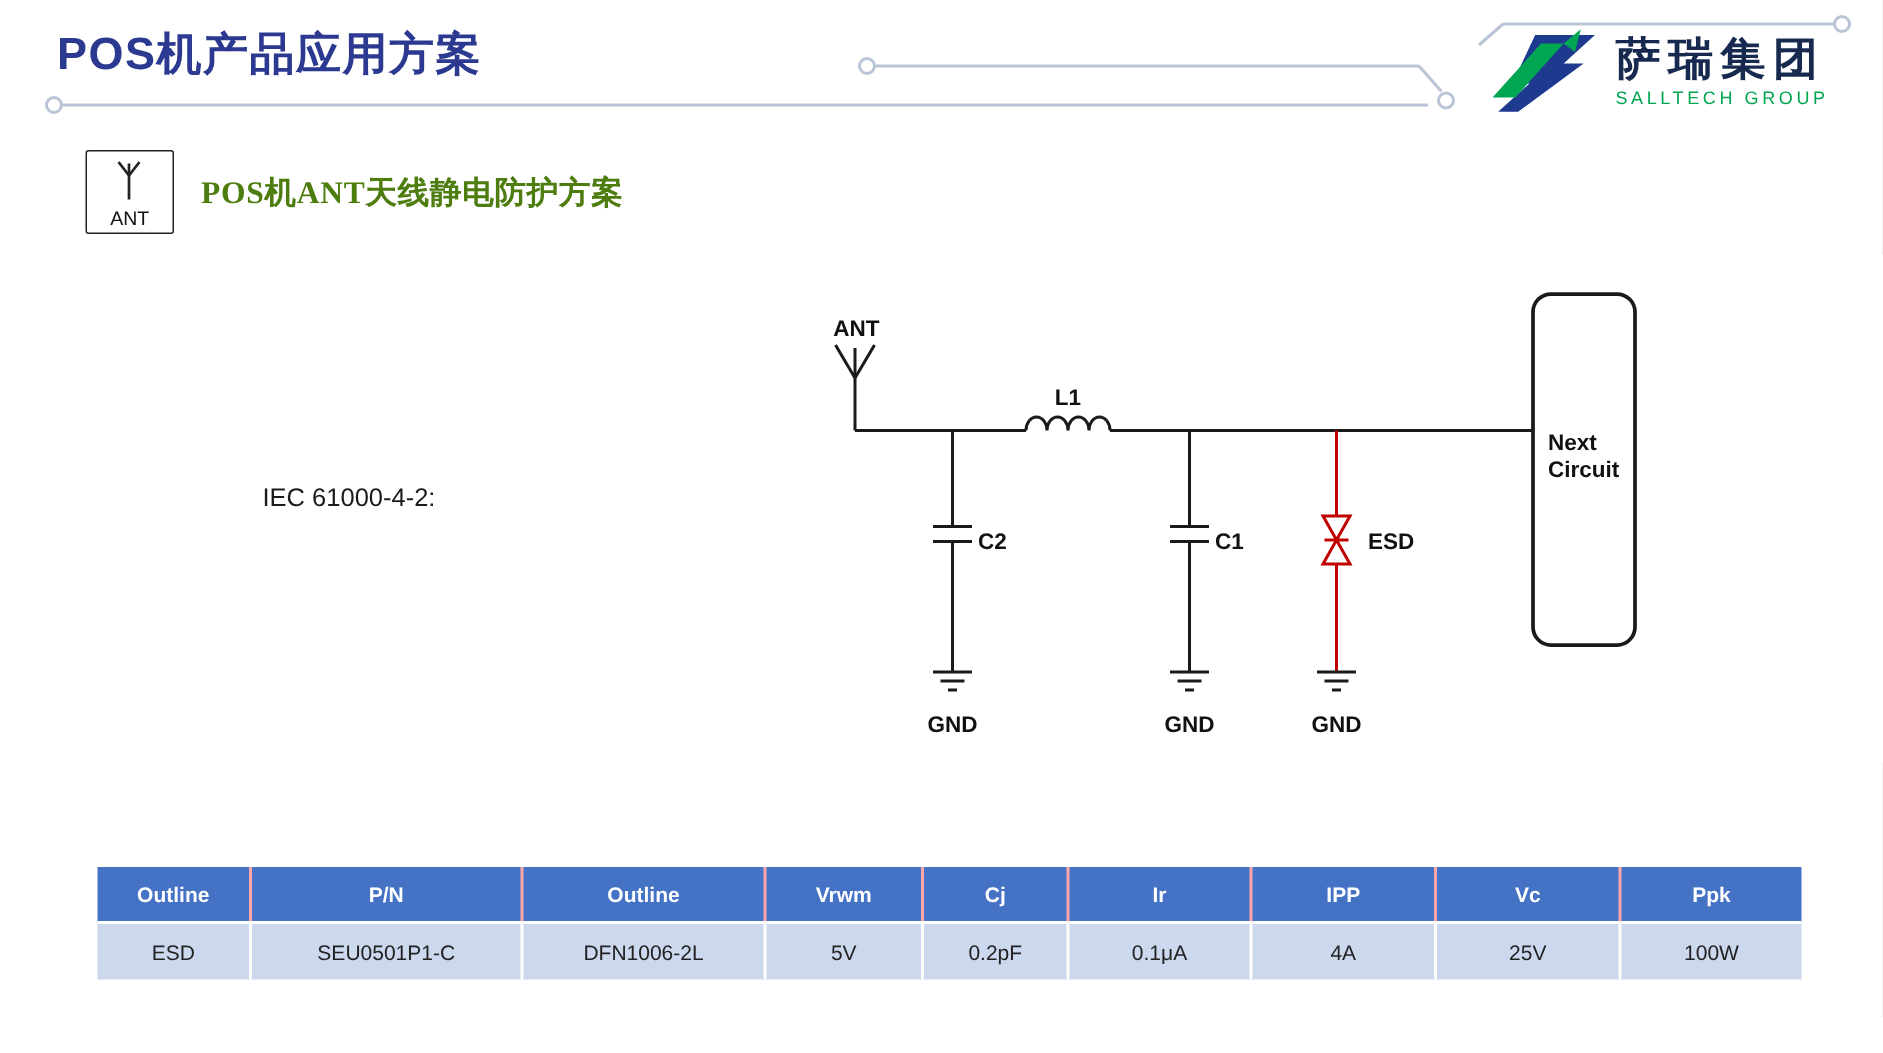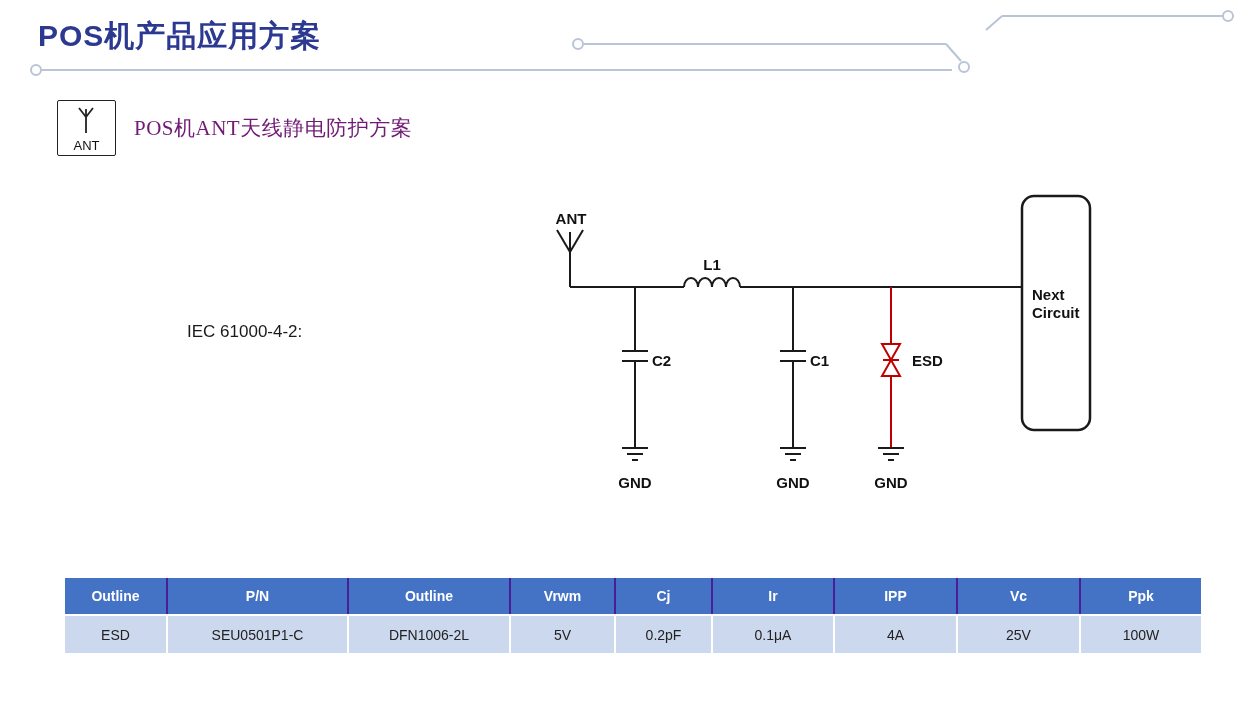--- a/index.html
+++ b/index.html
@@ -25,44 +25,44 @@
   }
   .ant-box {
     position:absolute; left:57px; top:100px; width:57px; height:54px;
     border:1.5px solid #222; border-radius:2px; background:#fff;
     display:flex; flex-direction:column; align-items:center; justify-content:flex-end;
   }
   .ant-box .ant-glyph { position:absolute; top:3px; left:8px; }
   .ant-box-label { font-size:13px; color:#111; margin-bottom:2px; }
   .section-title {
     position:absolute; left:134px; top:114px; margin:0;
-    font-size:21px; font-weight:normal; color:#701a75;
+    font-size:21px; font-weight:bold; color:#4d7c0f;
     font-family:"Liberation Serif","DejaVu Serif",serif;
     letter-spacing:0.5px;
   }
   .iec-spec {
-    position:absolute; left:187px; top:318px;
+    position:absolute; left:175px; top:318px;
     font-size:17px; line-height:28px; color:#1a1a1a;
   }
   .circuit-svg { position:absolute; left:540px; top:190px; }
   .circuit-svg text {
     font-family:"Liberation Sans","DejaVu Sans",sans-serif;
     font-size:15px; font-weight:bold; fill:#111;
   }
   .wire { stroke:#1a1a1a; stroke-width:2; fill:none; }
   .wire-thick { stroke:#1a1a1a; stroke-width:2.5; fill:#fff; }
   .esd-wire { stroke:var(--esd-red,#c00000); stroke-width:2; fill:none; }
   .spec-table {
     position:absolute; left:65px; top:578px; width:1136px;
     border-collapse:collapse; table-layout:fixed;
     font-size:14px; text-align:center;
   }
   .spec-table th {
     background:var(--table-header-bg,#4472c4); color:#fff; font-weight:bold;
-    height:34px; border-right:2px solid #4c1d95; border-bottom:2px solid #fff;
+    height:34px; border-right:2px solid #fca5a5; border-bottom:2px solid #fff;
   }
   .spec-table td {
     background:var(--table-row-bg,#ccd8ee); color:#222;
     height:35px; border-right:2px solid #fff;
   }
   .spec-table th:last-child, .spec-table td:last-child { border-right:none; }
 </style>
 </head>
 <body>
 
@@ -77,20 +77,31 @@
       <line x1="1002" y1="16" x2="986" y2="30"></line>
       <circle cx="36" cy="70" r="5" fill="#fff"></circle>
       <circle cx="578" cy="44" r="5" fill="#fff"></circle>
       <circle cx="964" cy="67" r="5" fill="#fff"></circle>
       <circle cx="1228" cy="16" r="5" fill="#fff"></circle>
     </g>
   </svg>
 
   <h1 class="page-title">POS机产品应用方案</h1>
 
+  <div class="logo">
+    <svg width="74" height="64" viewBox="0 0 78 64">
+      <path d="M30,6 H72 L50,26 H64 L18,60 H4 L26,40 H14 Z" fill="#1d3a8f"></path>
+      <polygon points="0,50 34,12 50,12 16,50" fill="#00a651"></polygon>
+      <polygon points="50,12 62,2 58,18" fill="#00a651"></polygon>
+    </svg>
+    <div>
+      <div class="logo-text-name">萨瑞集团</div>
+      <div class="logo-text-sub">SALLTECH GROUP</div>
+    </div>
+  </div>
 
   <div class="ant-box">
     <svg class="ant-glyph" width="40" height="30" viewBox="0 0 40 30">
       <g stroke="#222" stroke-width="1.8" fill="none">
         <line x1="20" y1="29" x2="20" y2="5"></line>
         <line x1="20" y1="13" x2="13" y2="4"></line>
         <line x1="20" y1="13" x2="27" y2="4"></line>
       </g>
     </svg>
     <div class="ant-box-label">ANT</div>

